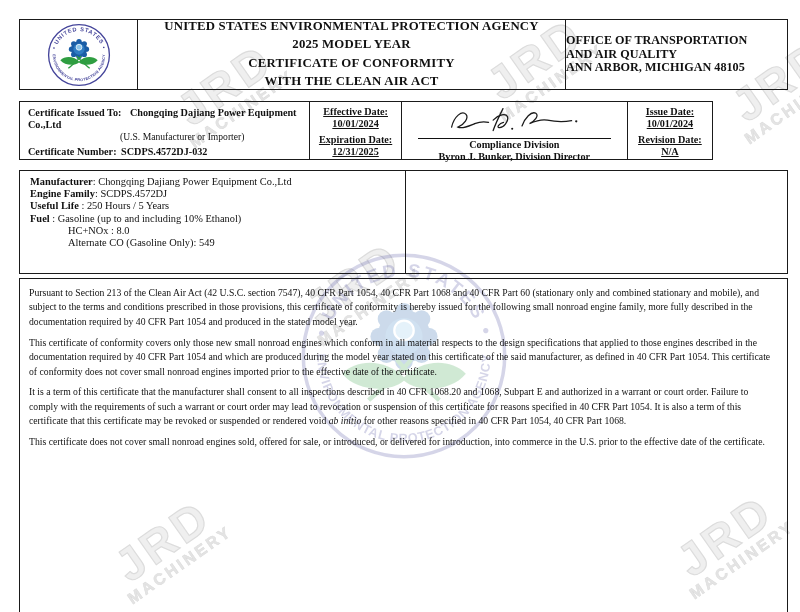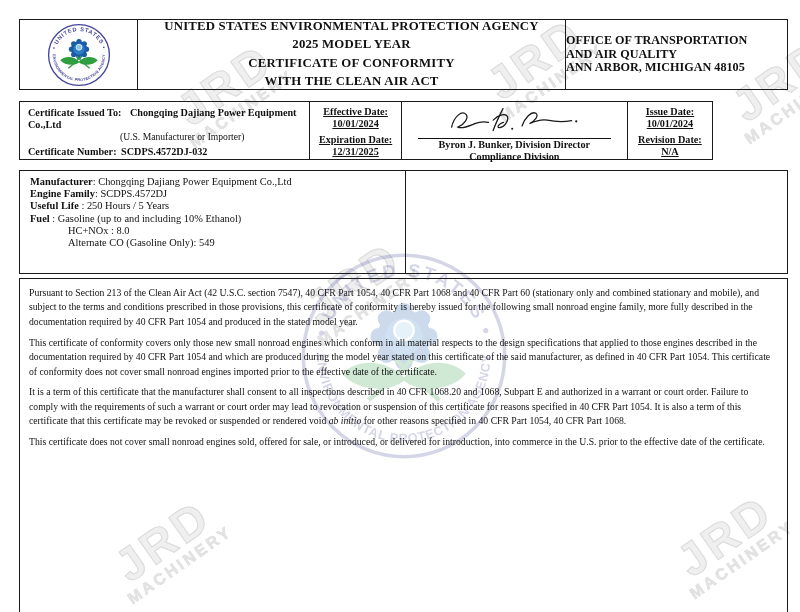--- a/index.html
+++ b/index.html
@@ -182,22 +182,22 @@
           <path d="M6,40 C10,22 24,10 31,18 C36,24 28,36 17,40 C24,44 36,38 46,34"></path>
           <path d="M46,34 C54,31 62,30 70,32"></path>
           <path d="M95,8 C88,22 82,34 78,46"></path>
           <path d="M78,28 C88,18 100,16 103,22 C105,30 96,42 88,41 C84,40 88,34 96,32"></path>
           <path d="M128,38 C133,24 144,12 152,16 C158,20 150,30 141,34 C150,30 162,26 172,28 C186,31 202,31 214,29"></path>
         </g>
         <circle cx="111" cy="43" r="1.8" fill="#1a1a1a"></circle>
         <circle cx="222" cy="30" r="2" fill="#1a1a1a"></circle>
       </svg>
       <div class="sig-line"></div>
+      <div class="sig-name">Compliance Division</div>
       <div class="sig-name">Byron J. Bunker, Division Director</div>
-      <div class="sig-name">Compliance Division</div>
     </div>
     <div class="cell issue-cell">
       <div class="u">Issue Date:</div>
       <div class="u">10/01/2024</div>
       <div class="u gap">Revision Date:</div>
       <div class="u">N/A</div>
     </div>
   </div>
 
   <div class="box mfrrow">

